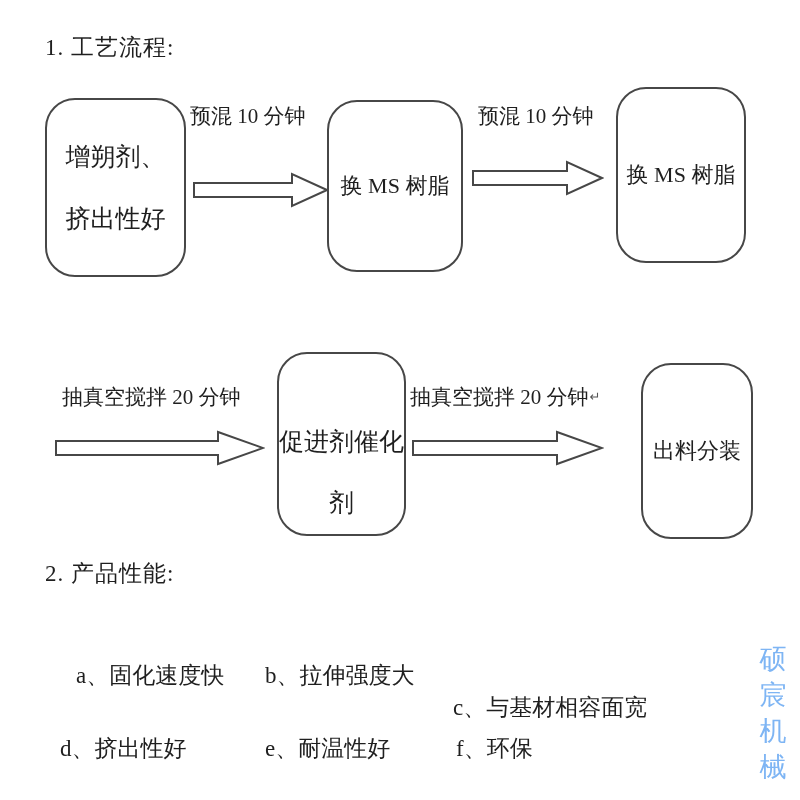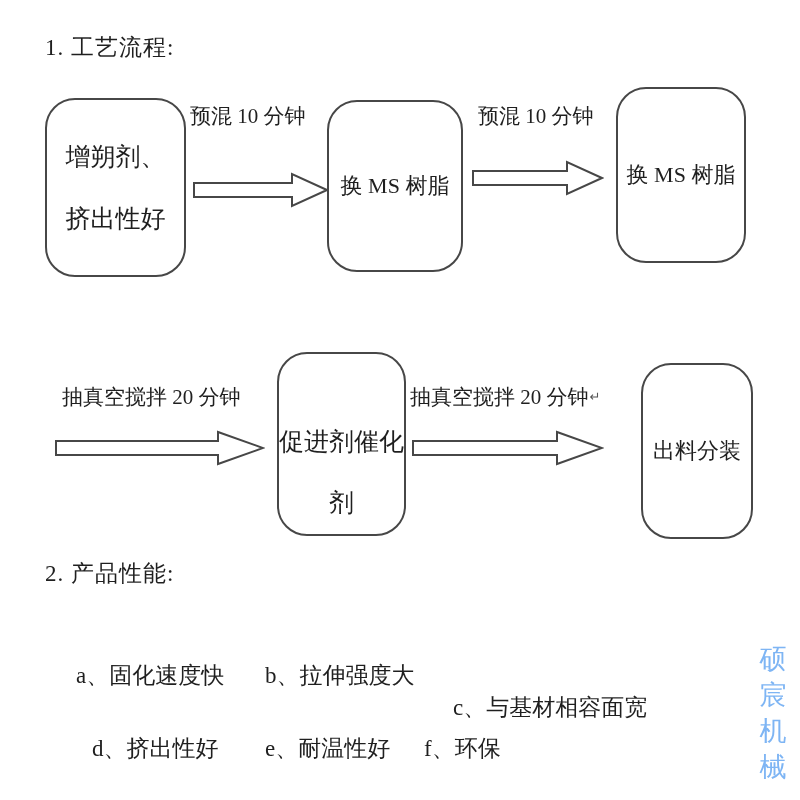--- a/index.html
+++ b/index.html
@@ -139,23 +139,23 @@
   <div class="flow-box box5">
     <div class="bline">出料分装</div>
   </div>
 
   <div class="abs section-title" style="left:45px; top:558px;">2. 产品性能:</div>
 
   <div class="perf-item" style="left:76px; top:660px;">a、固化速度快</div>
   <div class="perf-item" style="left:265px; top:660px;">b、拉伸强度大</div>
   <div class="perf-item" style="left:453px; top:692px;">c、与基材相容面宽</div>
 
-  <div class="perf-item" style="left:92px; top:733px;">d、挤出性好</div>
+  <div class="perf-item" style="left:60px; top:733px;">d、挤出性好</div>
   <div class="perf-item" style="left:265px; top:733px;">e、耐温性好</div>
-  <div class="perf-item" style="left:424px; top:733px;">f、环保</div>
+  <div class="perf-item" style="left:456px; top:733px;">f、环保</div>
 
   <div class="watermark" style="color: rgb(126, 181, 244);">
     <span>硕</span>
     <span>宸</span>
     <span>机</span>
     <span>械</span>
   </div>
 
 </div>
 

